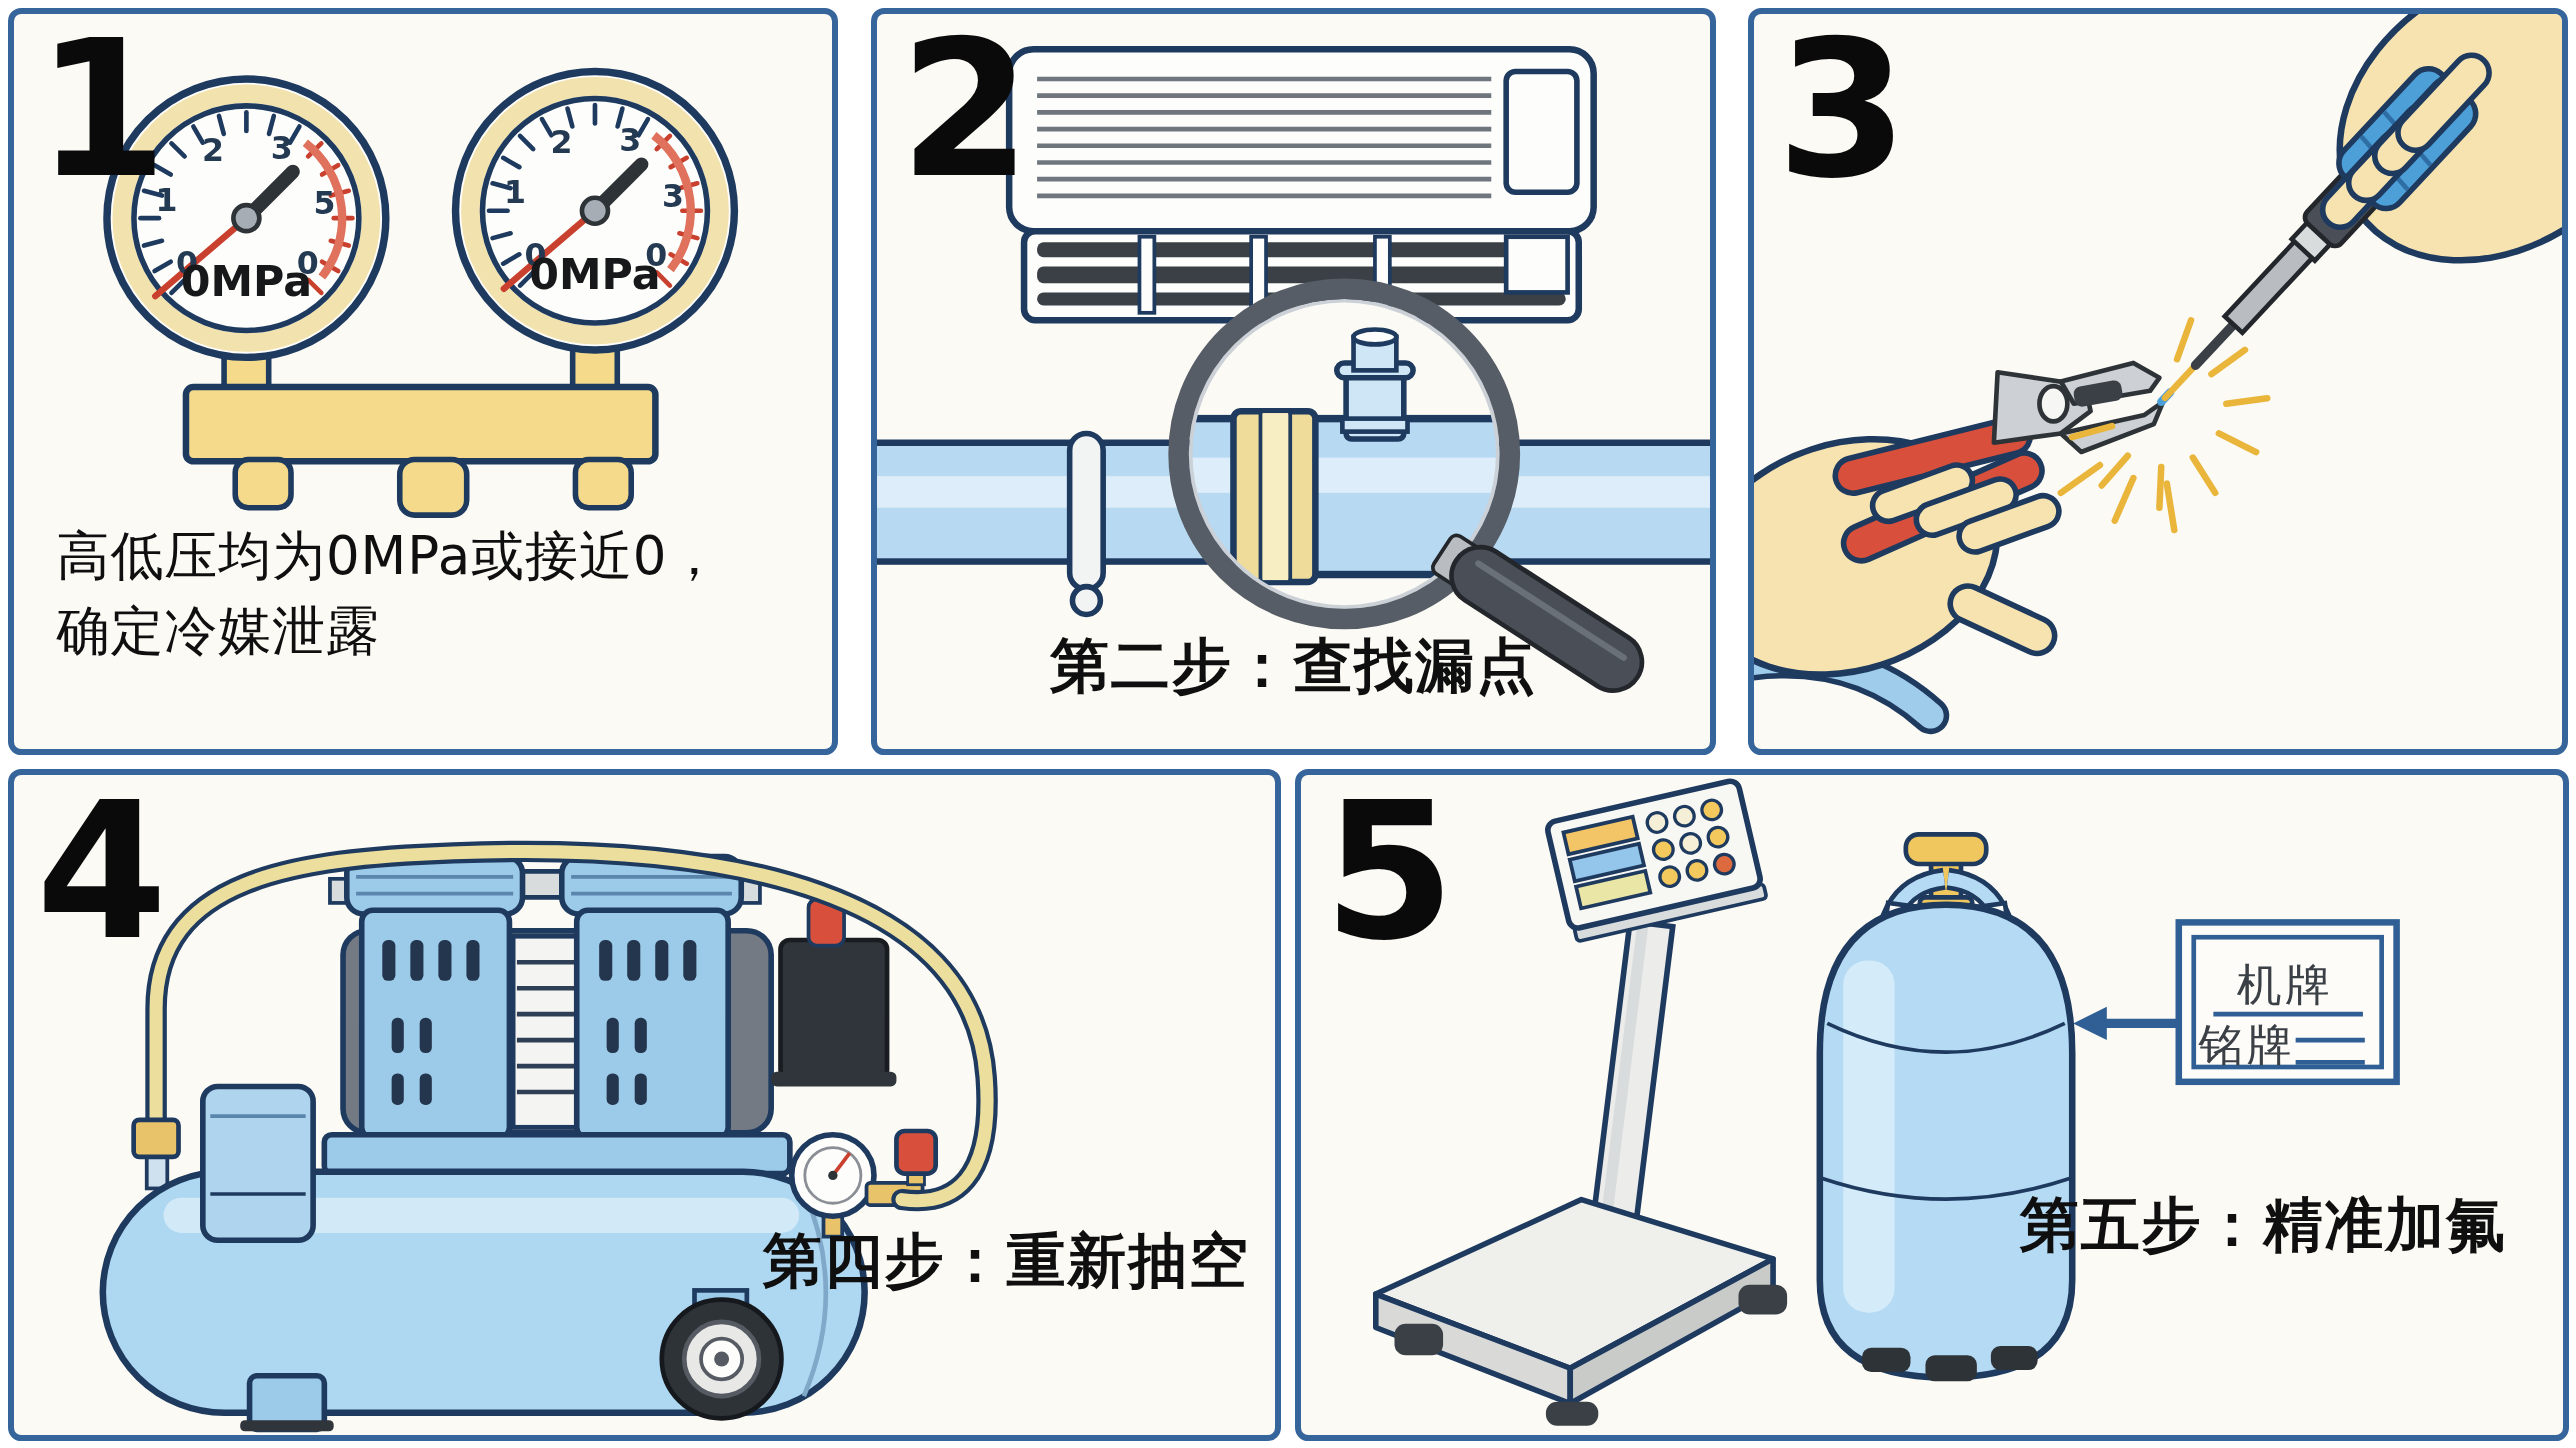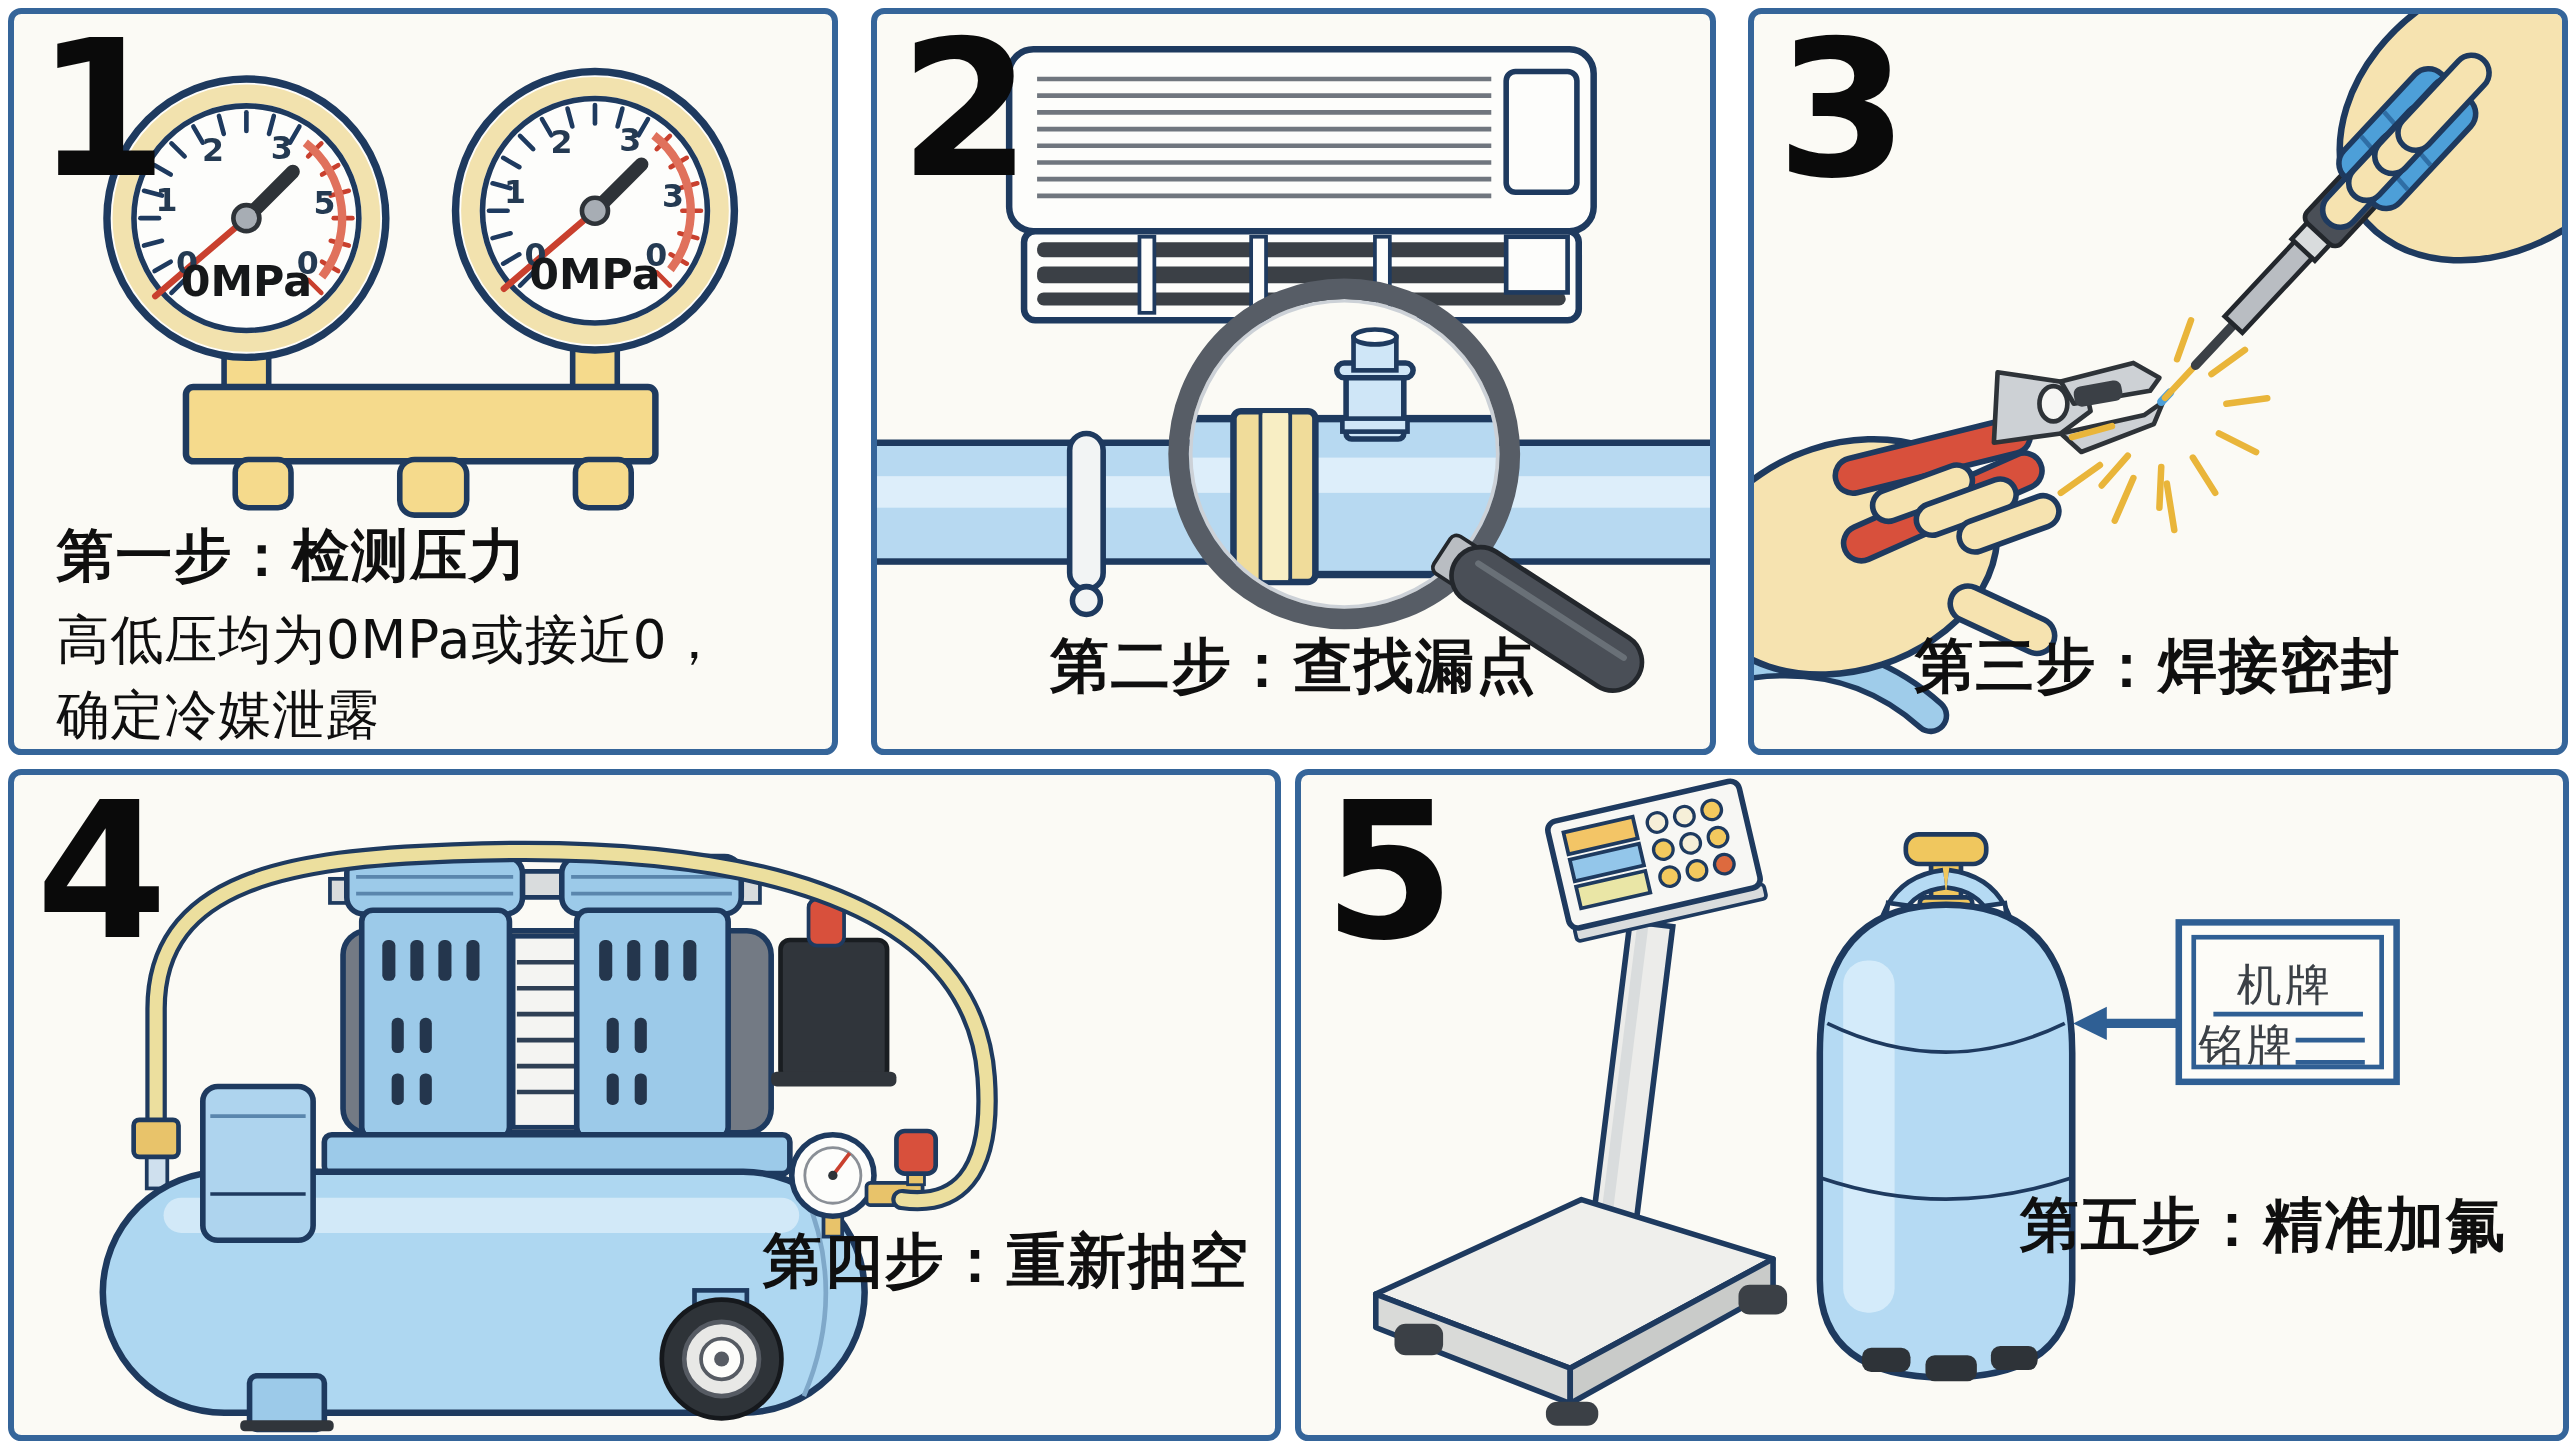--- a/index.html
+++ b/index.html
@@ -96,21 +96,20 @@
         <text class="glabel" x="-64" y="60" text-anchor="middle">0</text>
         <text class="glabel" x="-86" y="-8" text-anchor="middle">1</text>
         <text class="glabel" x="-36" y="-62" text-anchor="middle">2</text>
         <text class="glabel" x="38" y="-64" text-anchor="middle">3</text>
         <text class="glabel" x="84" y="-4" text-anchor="middle">3</text>
         <text class="glabel" x="66" y="60" text-anchor="middle">0</text>
         <text class="greading" x="0" y="84" text-anchor="middle">0MPa</text>
       </g>
     </svg>
     <div class="cap1">
-      <div class="t">第一步：检测压力</div>
       <div class="d">高低压均为0MPa或接近0，</div>
       <div class="d">确定冷媒泄露</div>
     </div>
   </div>
 
   <div class="panel" id="p2">
     <div class="num">2</div>
     <svg viewBox="0 0 895 792" preserveAspectRatio="none">
       <defs>
           <clipPath id="p2glass">
@@ -269,21 +268,20 @@
             <rect x="-19" y="-58" width="38" height="126" rx="19"></rect>
           </g>
         <g transform="translate(720,117) rotate(43)">
             <rect x="-19" y="-58" width="38" height="126" rx="19"></rect>
           </g>
         <g transform="translate(745,92)  rotate(43)">
             <rect x="-19" y="-58" width="38" height="126" rx="19"></rect>
           </g>
       </g>
     </svg>
-    <div class="cap">第三步：焊接密封</div>
   </div>
 
   <div class="panel" id="p4">
     <div class="num">4</div>
     <svg viewBox="0 0 1349 712" preserveAspectRatio="none">
       <g>
 
         <rect x="352" y="168" width="458" height="218" rx="26" fill="#737a84" stroke="#1e3a5f" stroke-width="6"></rect>
         <rect x="534" y="174" width="98" height="206" fill="#f4f4f2" stroke="#1e3a5f" stroke-width="5"></rect>
         <g stroke="#2e3f55" stroke-width="5">

